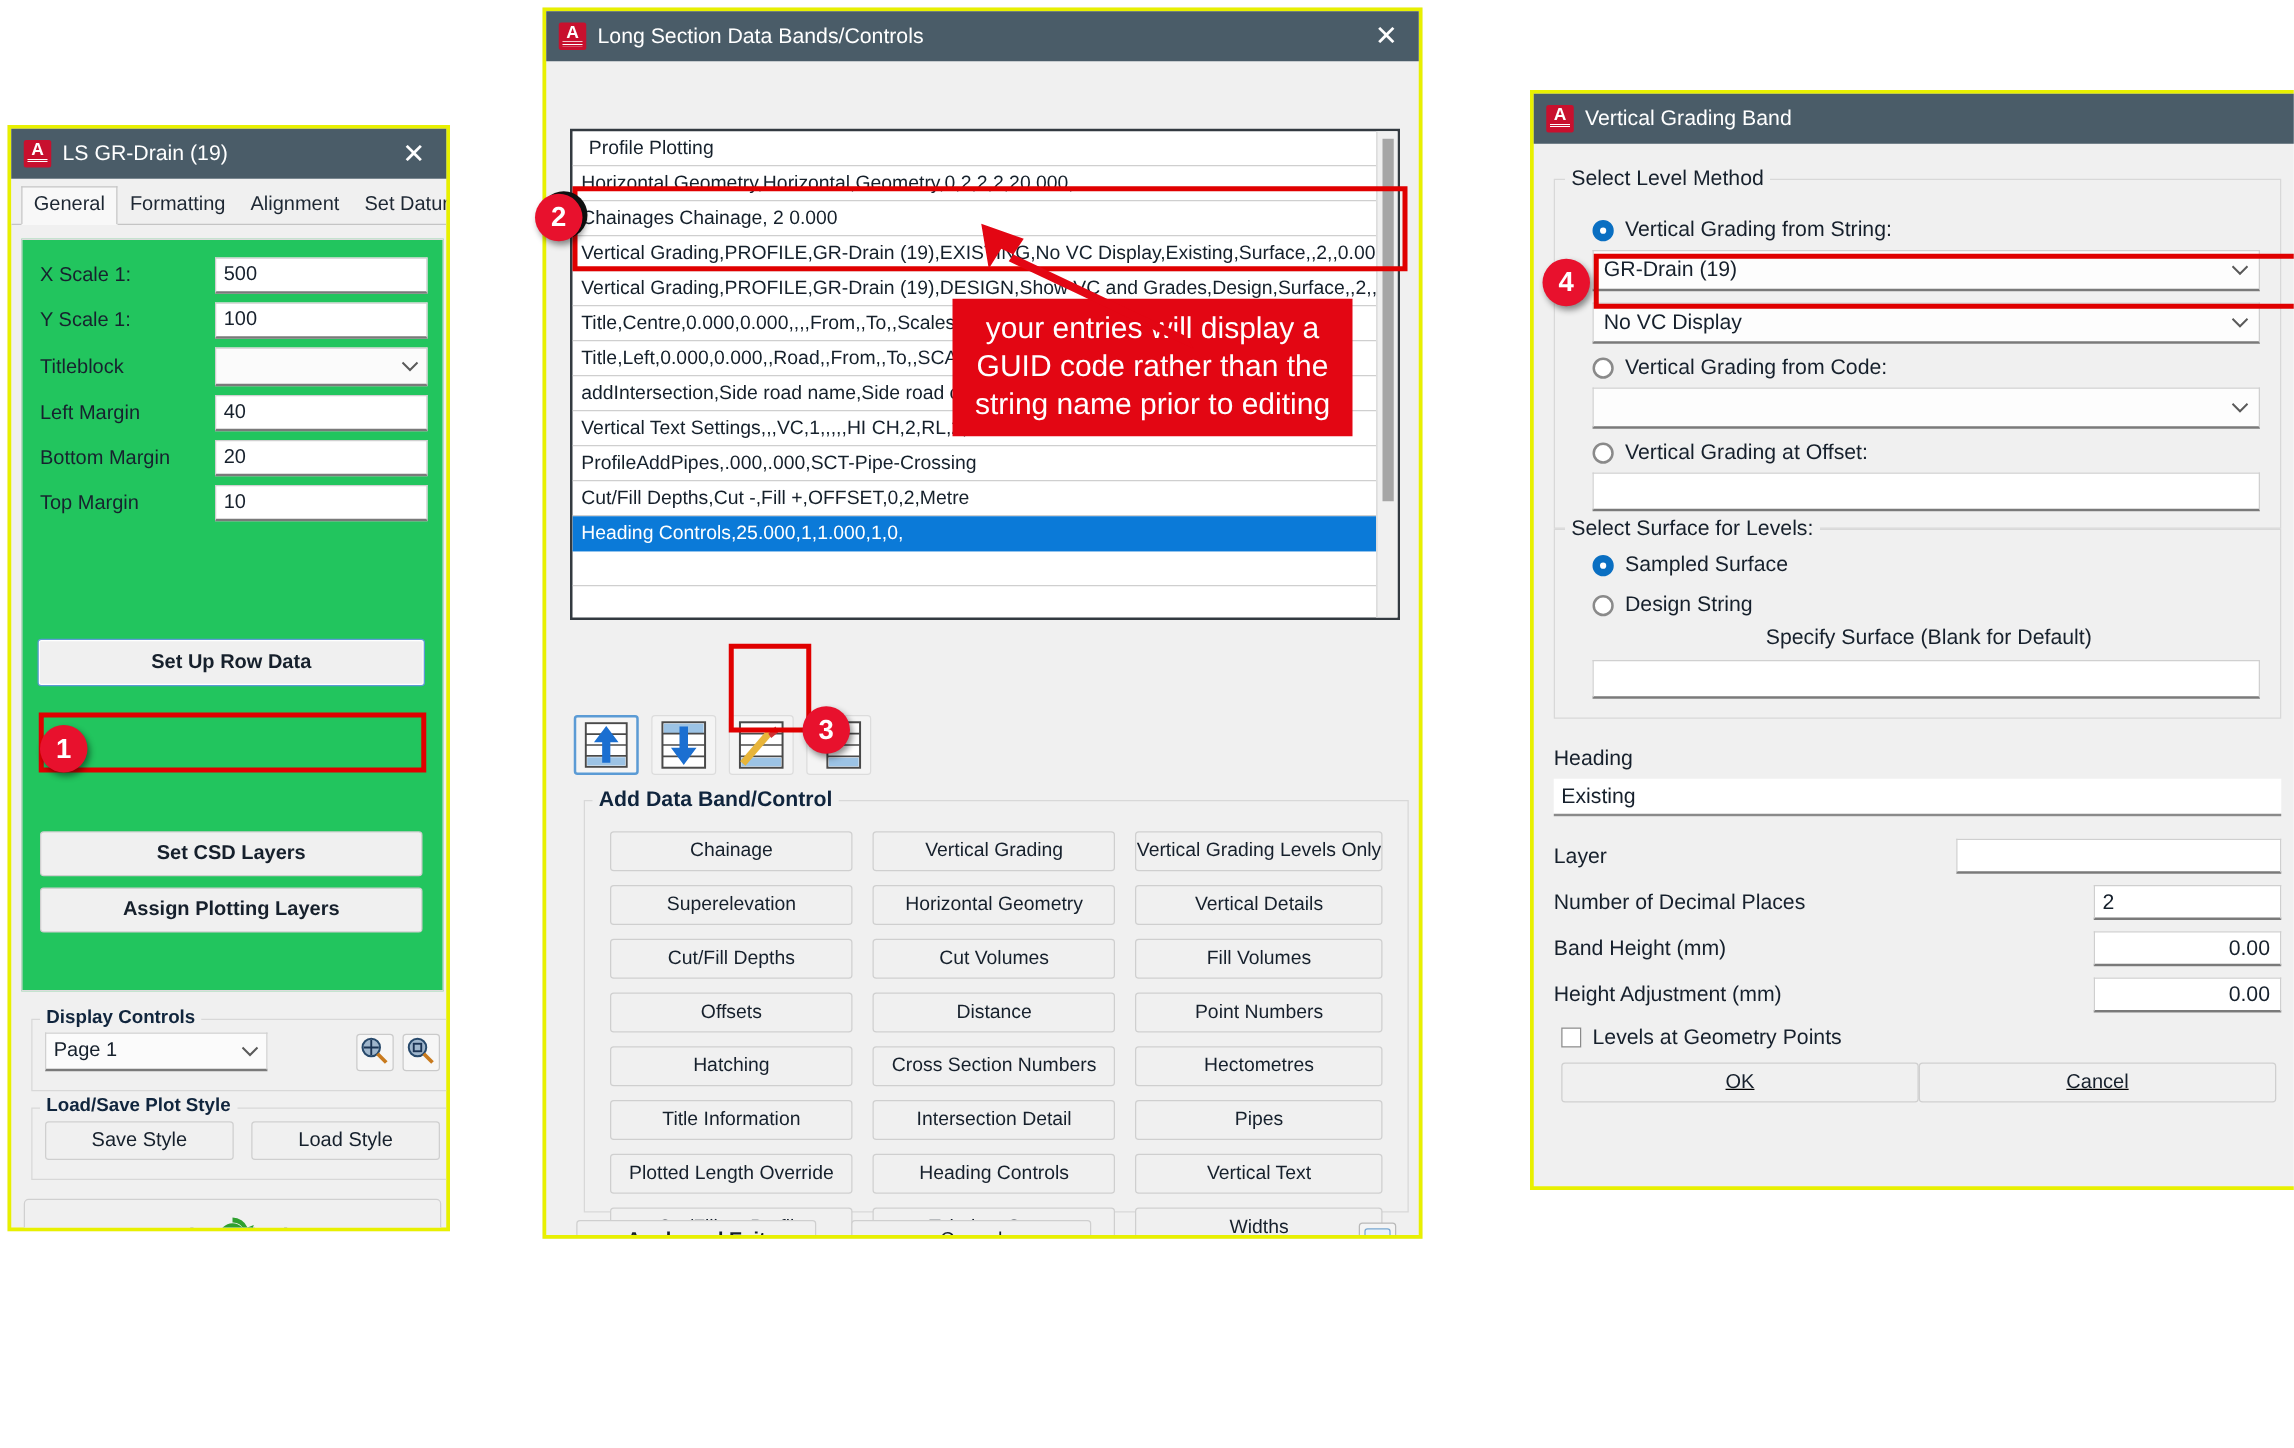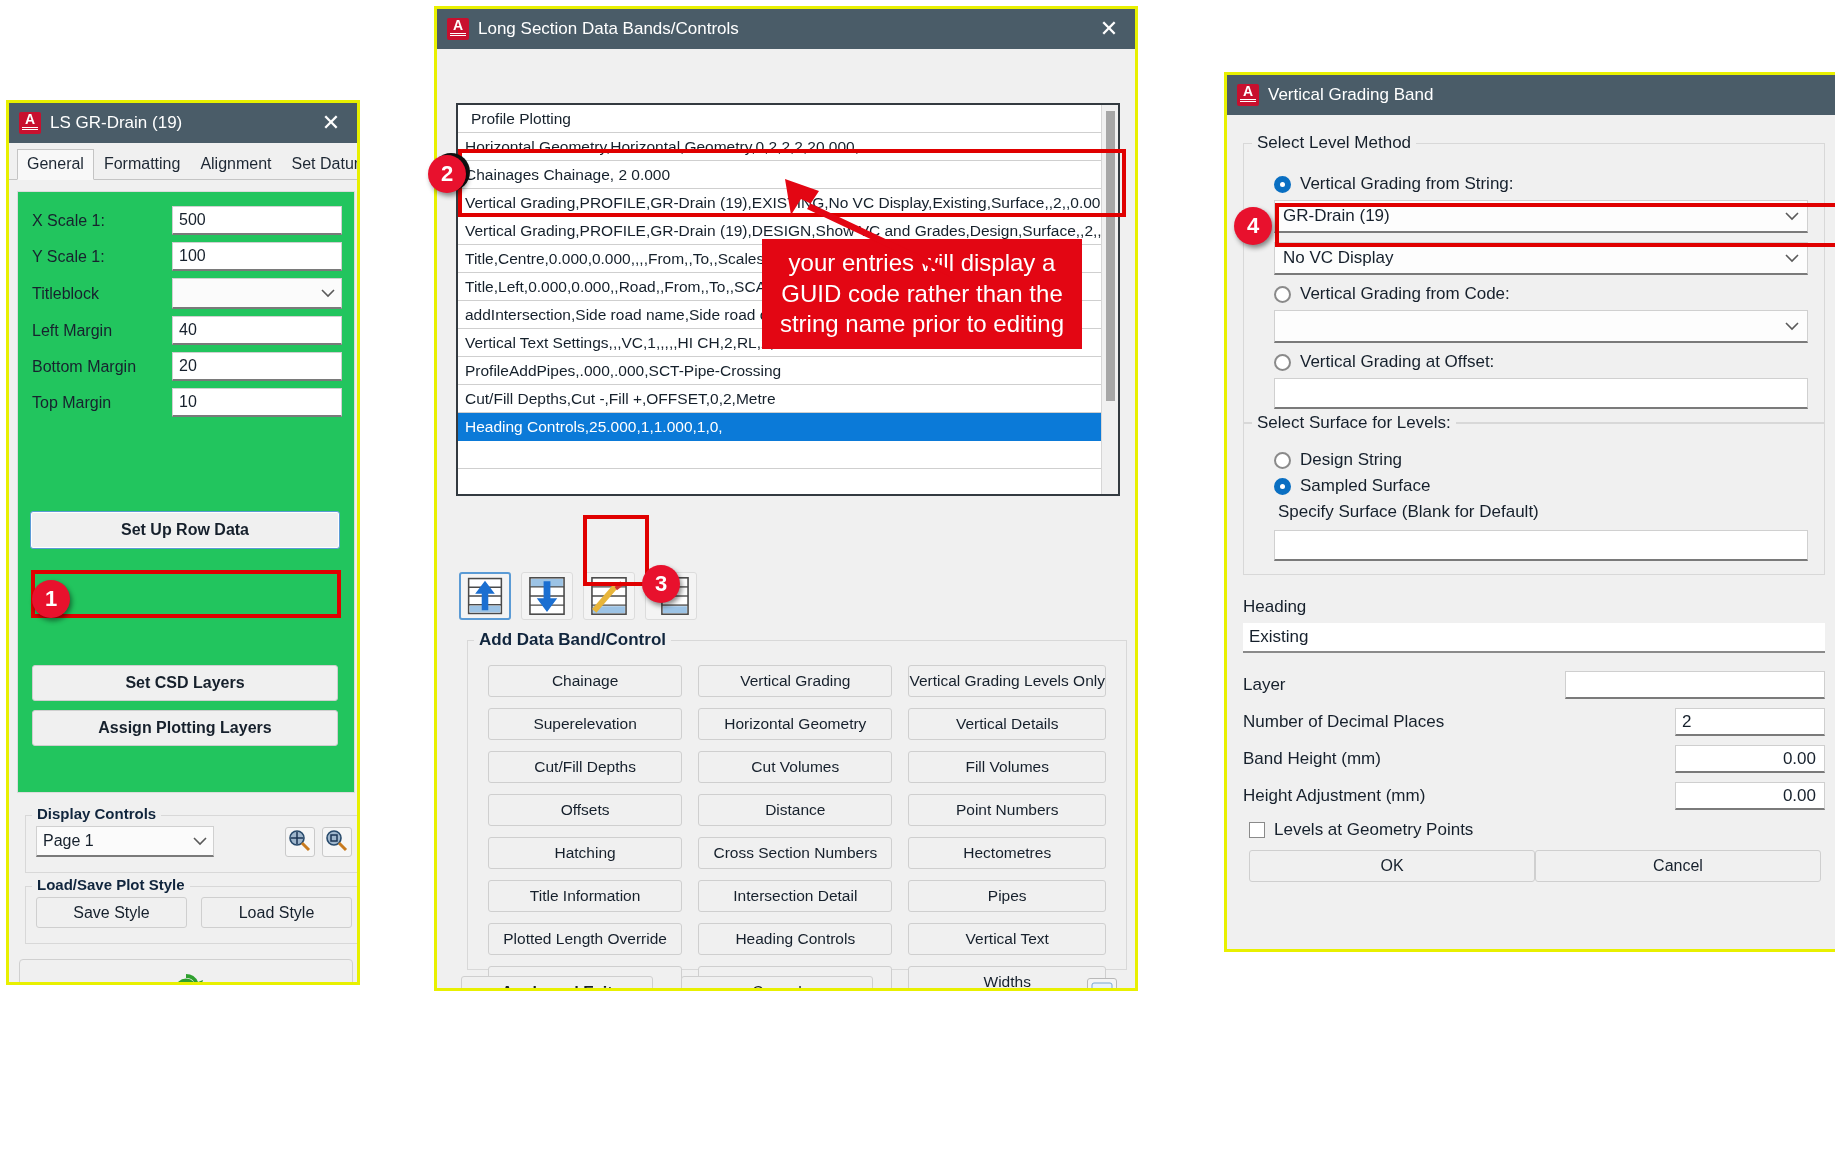--- a/index.html
+++ b/index.html
@@ -594,29 +594,29 @@
           <div class="radio"></div>
           <div class="radio-lbl">Vertical Grading at Offset:</div>
         </div>
         <div class="rtbox">
           <span style="padding-left:6px; font-size:17px;"></span>
         </div>
       </div>
 
       <div class="rgrp" style="height:152px;">
         <div class="grp-title">Select Surface for Levels:</div>
+        <div class="radio-row">
+          <div class="radio on"></div>
+          <div class="radio-lbl">Sampled Surface</div>
+        </div>
         <div class="radio-row" style="margin-top:12px;">
           <div class="radio"></div>
           <div class="radio-lbl">Design String</div>
         </div>
-        <div class="radio-row">
-          <div class="radio on"></div>
-          <div class="radio-lbl">Sampled Surface</div>
-        </div>
-        <div style="margin-left:18px; font-size:17px; color:#16202c; margin-top:4px;">Specify Surface (Blank for Default)</div>
+        <div style="margin-left:18px; font-size:17px; color:#16202c; margin-top:4px;text-align:center;">Specify Surface (Blank for Default)</div>
         <div class="rtbox" style="margin-top:8px;">
           <span style="padding-left:6px; font-size:17px;"></span>
         </div>
       </div>
 
       <div style="margin:22px 16px 0 16px;">
         <div class="lblline">Heading</div>
         <div class="underline-box" style="margin-top:6px;">Existing</div>
       </div>
 
@@ -637,21 +637,21 @@
           <div class="k">Height Adjustment (mm)</div>
           <div class="v right" style="width:150px;">0.00</div>
         </div>
       </div>
 
       <div class="cbrow" style="margin-left:22px;">
         <div class="cb"></div>
         <div class="lblline">Levels at Geometry Points</div>
       </div>
 
-      <div style="display:flex; margin:4px 20px 0 22px;">
+      <div style="display:flex; margin:4px 20px 0 22px;text-decoration:underline;">
         <div class="btn" style="flex:1; height:32px;">OK</div>
         <div class="btn" style="flex:1; height:32px;">Cancel</div>
       </div>
 
     </div>
 
     <div class="redbox" style="left:48px; top:128px; width:580px; height:44px;"></div>
     <div class="badge" style="left:7px; top:132px;">4</div>
   </div>
 

